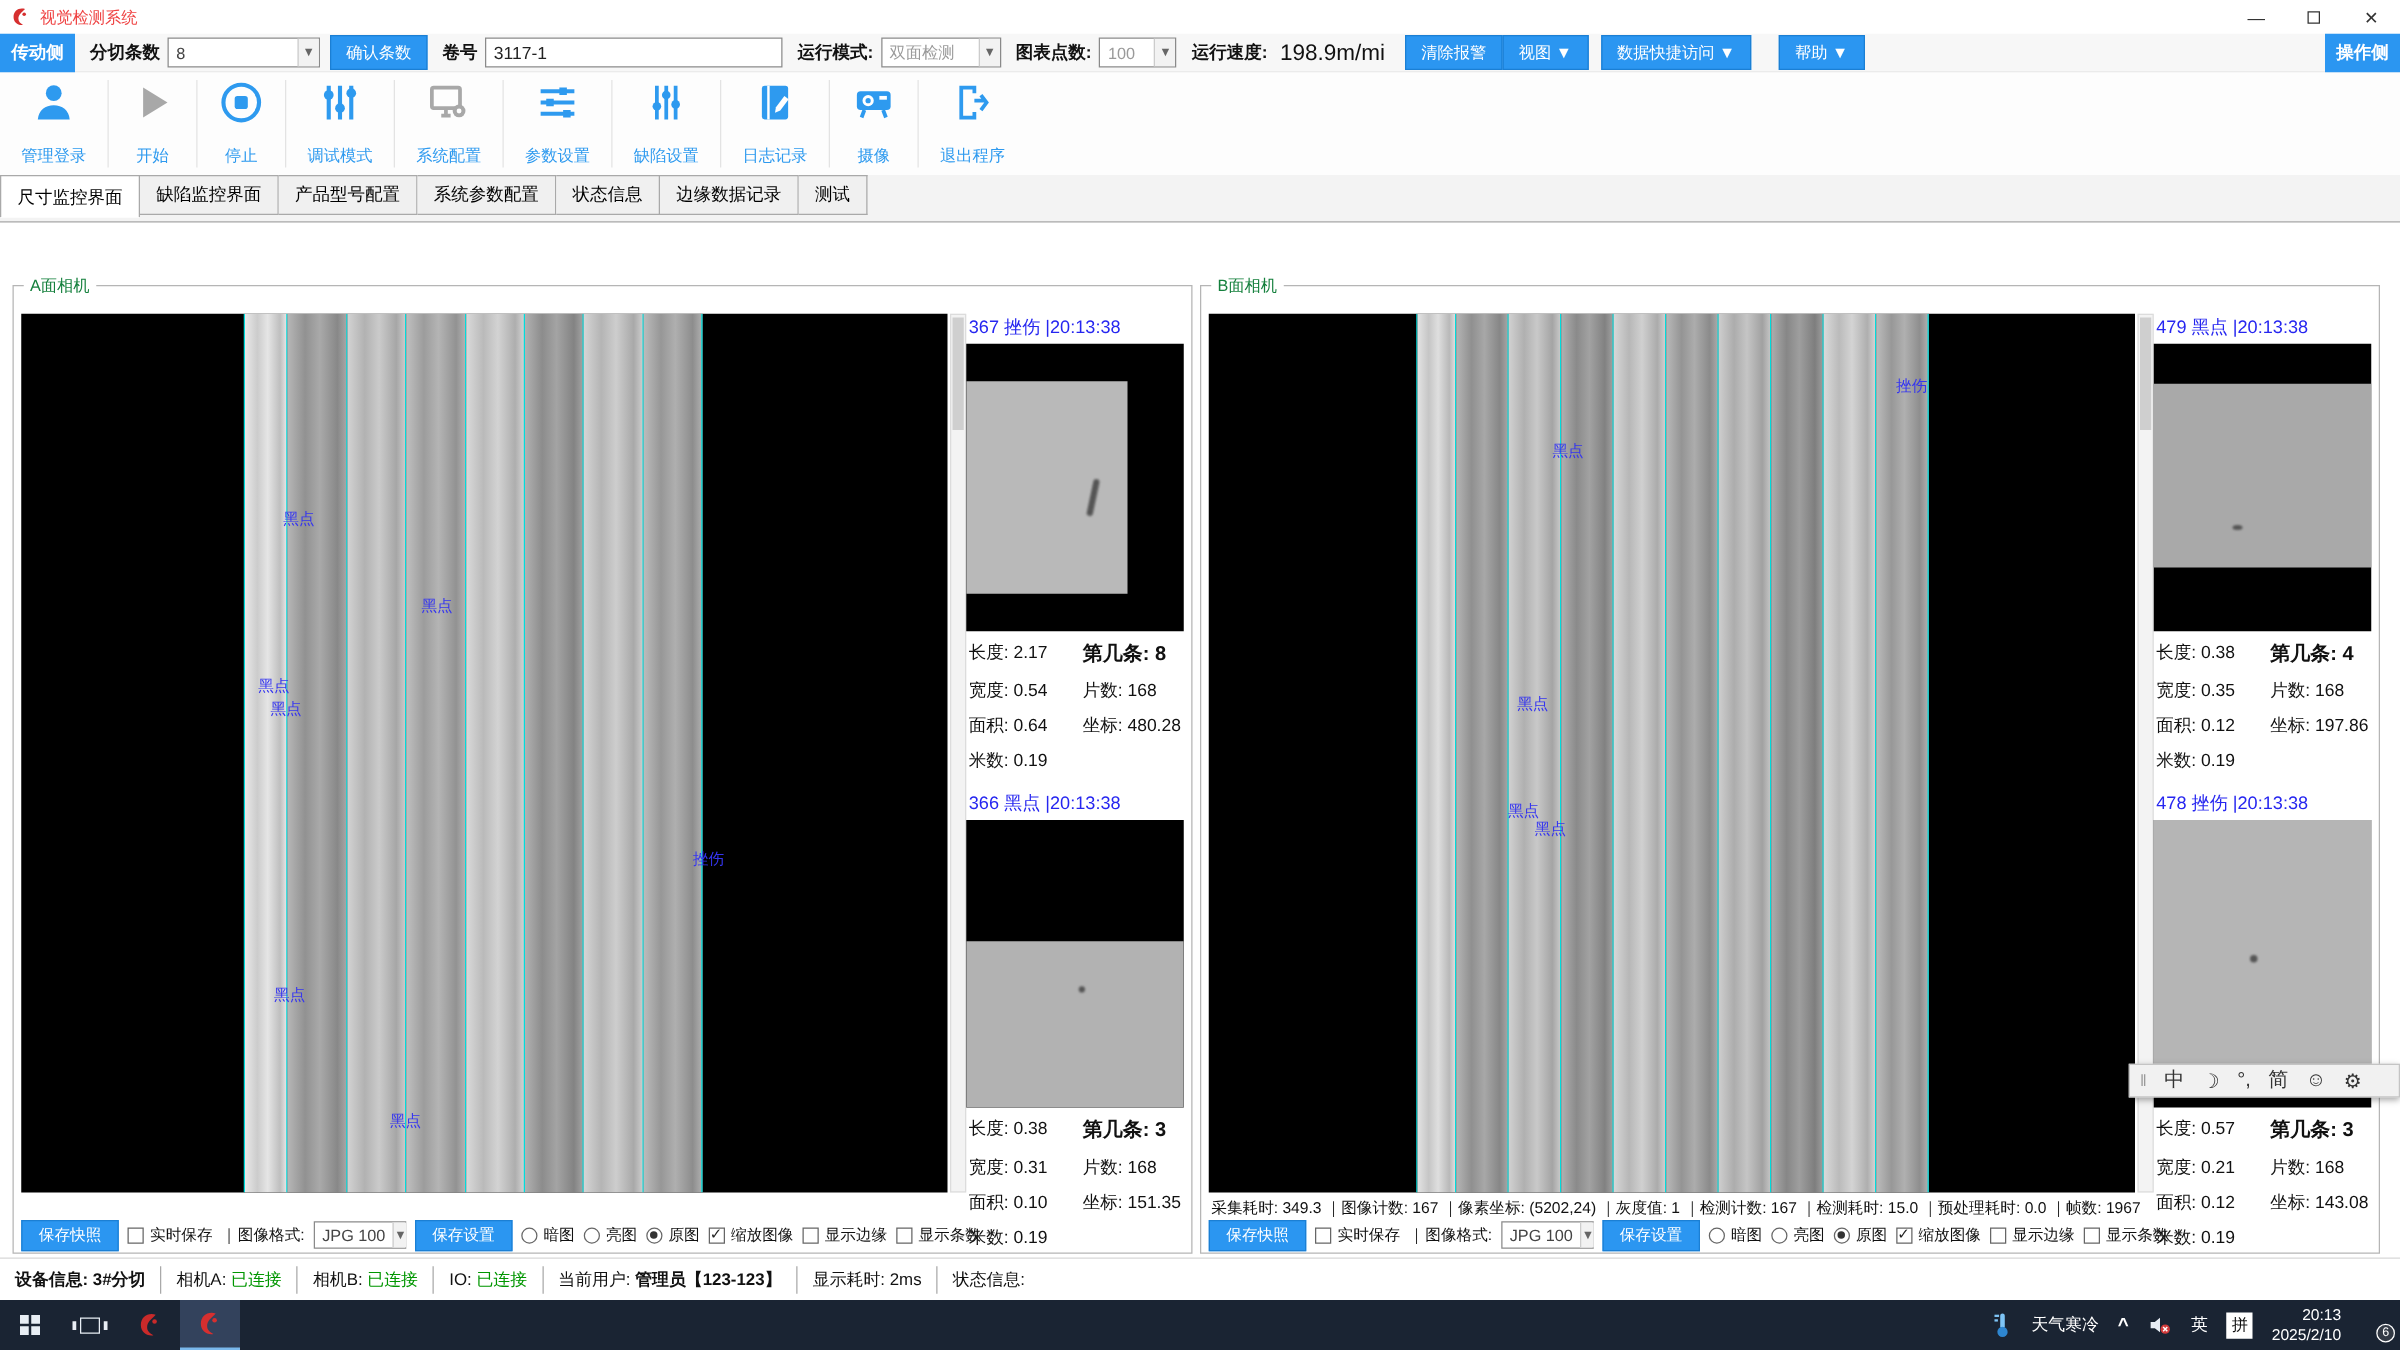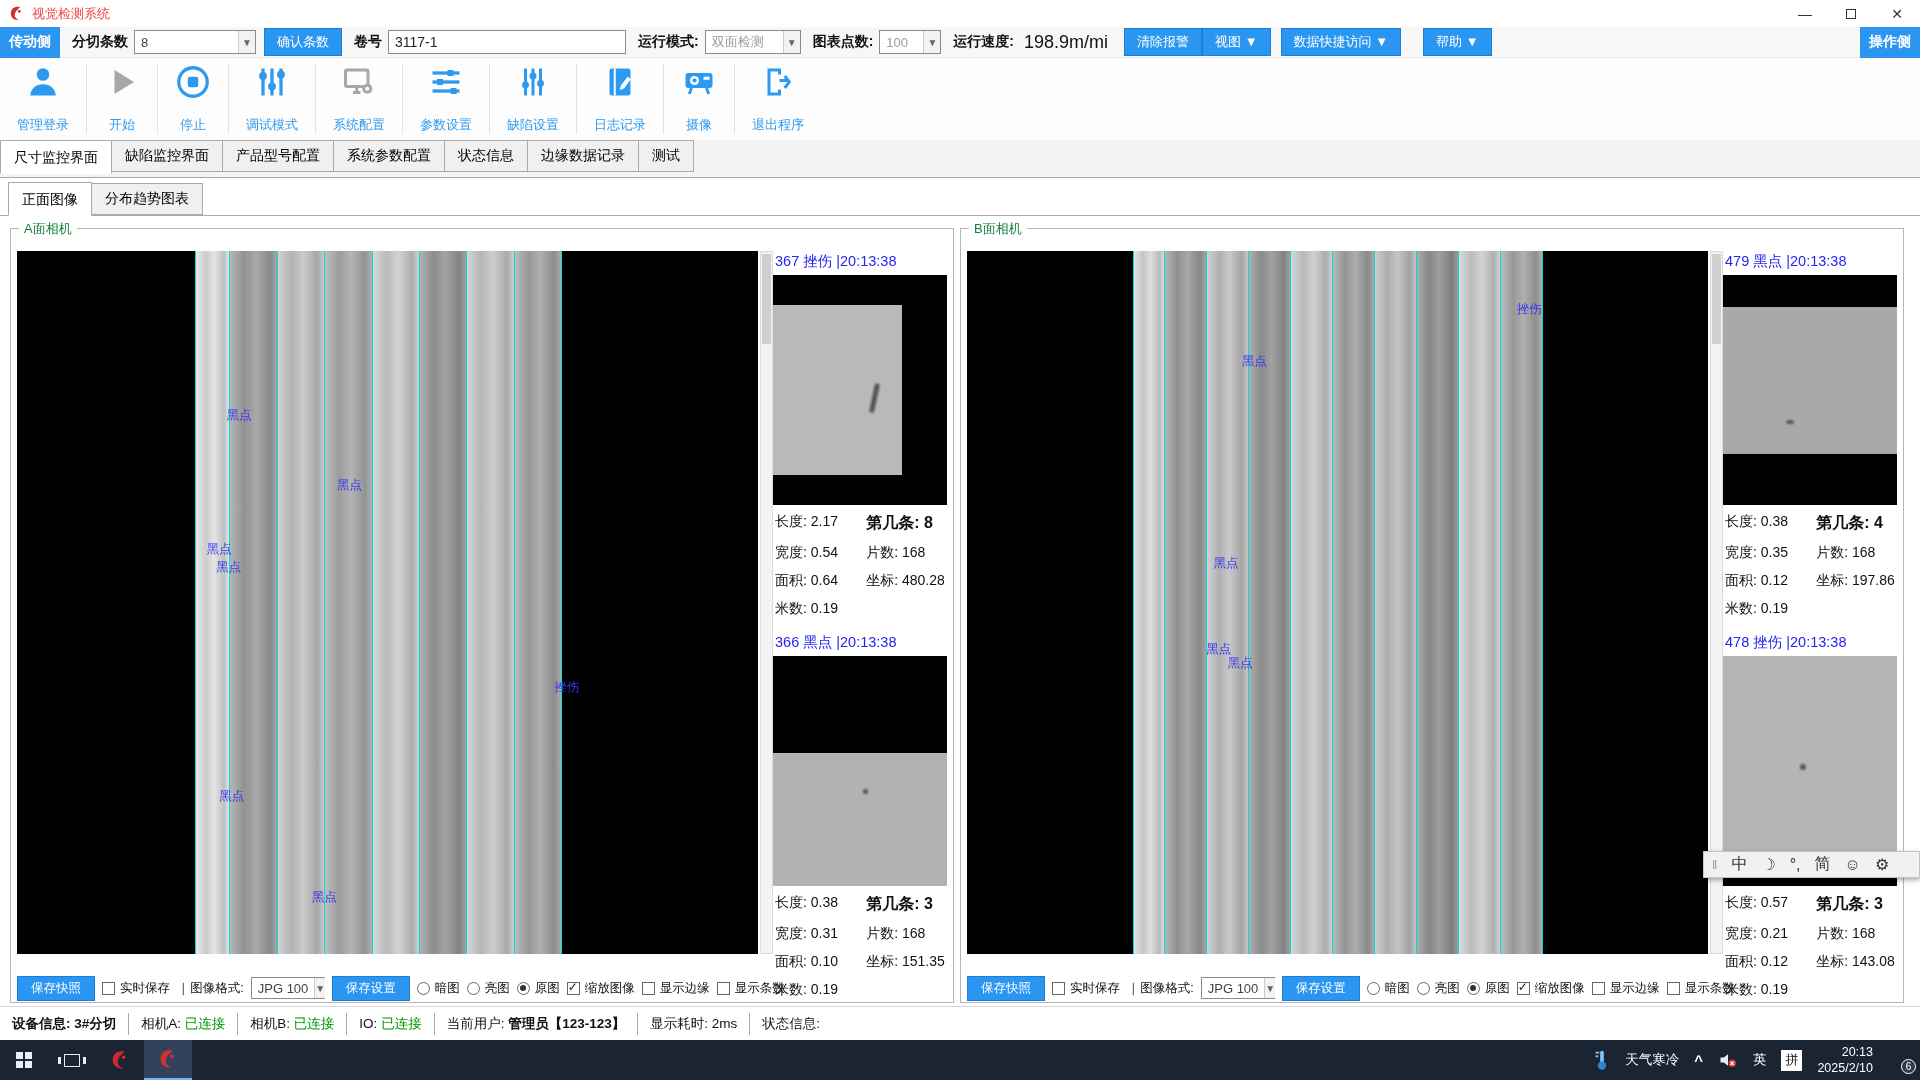--- a/index.html
+++ b/index.html
@@ -264,24 +264,20 @@
   <div class="maintabs">
     <div class="tab active">尺寸监控界面</div>
     <div class="tab">缺陷监控界面</div>
     <div class="tab">产品型号配置</div>
     <div class="tab">系统参数配置</div>
     <div class="tab">状态信息</div>
     <div class="tab">边缘数据记录</div>
     <div class="tab">测试</div>
   </div>
 
-  <div class="subtabs">
-    <div class="tab active">正面图像</div>
-    <div class="tab">分布趋势图表</div>
-  </div>
 
   <div class="content">
 
     <div class="panel" id="panelA">
       <span class="panel-title">A面相机</span>
       <div class="cam-row">
         <div class="cam-image" id="camA">
             <div class="strip-region" style="left: 24%; width: 49.6%;">
               <div class="strip" style="background-color: rgb(227, 227, 227); flex: 0.72 1 0%;"></div>
               <div class="strip" style="background-color: rgb(162, 162, 162);"></div>
@@ -427,20 +423,21 @@
               <span class="cell"><span>片数:</span> <span>168</span></span>
               <span class="cell"><span>面积:</span> <span>0.12</span></span>
               <span class="cell"><span>坐标:</span> <span>143.08</span></span>
               <span class="cell"><span>米数:</span> <span>0.19</span></span>
               <span class="cell"></span>
             </div>
           </div>
 
         </div>
       </div>
+      <div class="panel-stats">采集耗时: 349.3 ｜图像计数: 167 ｜像素坐标: (5202,24) ｜灰度值: 1 ｜检测计数: 167 ｜检测耗时: 15.0 ｜预处理耗时: 0.0 ｜帧数: 1967</div>
       <div class="panel-controls">
         <span class="btn-sm">保存快照</span>
         <span class="check"></span>
           <span class="ctl-lab">实时保存</span>
         <span>｜</span>
           <span class="ctl-lab" style="margin-left:-6px">图像格式:</span>
         <span class="combo fmt-combo">
             <span class="val">JPG 100</span>
             <span class="arrow">▼</span>
           </span>

